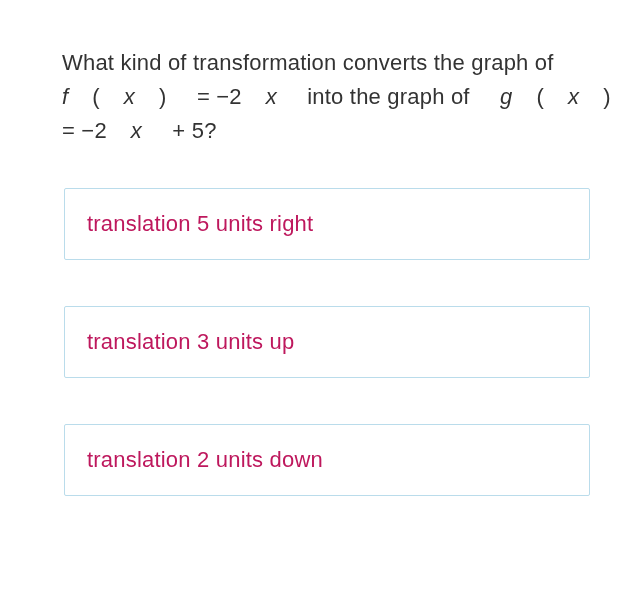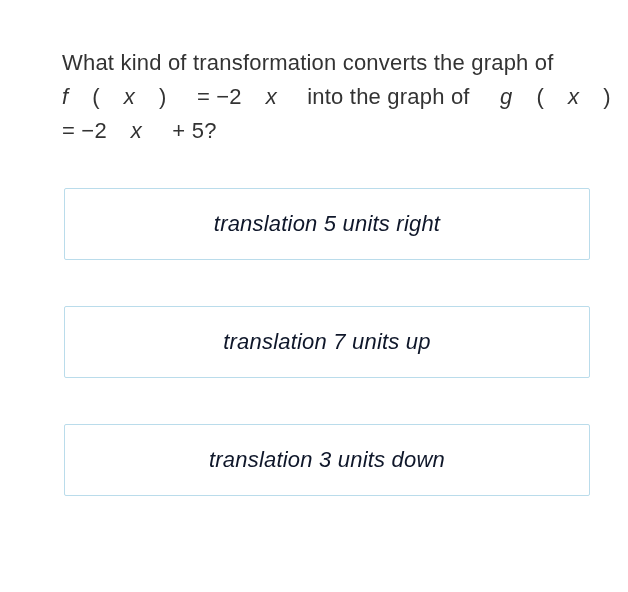--- a/index.html
+++ b/index.html
@@ -25,33 +25,32 @@
     flex-direction: column;
     gap: 22px;
     padding-left: 2px;
     padding-right: 24px;
   }
   .option {
     border: 1.5px solid #badceb;
     background: #ffffff;
     padding: 22px 22px;
     font-size: 22px;
-    color: #0f172a;
+    color: #be185d;
     cursor: pointer;
     border-radius: 2px;
-    text-align: center;
+    text-align: left;
     font-family: inherit;
     letter-spacing: 0.2px;
-    font-style: italic;
   }
 </style>
 </head>
 <body>
 
 <div class="question">
   <span>What kind of transformation converts the graph of </span><span class="fn">f</span><span>(</span><span class="var">x</span><span>)</span><span> = −2</span><span class="var">x</span><span> into the graph of </span><span class="fn">g</span><span>(</span><span class="var">x</span><span>)</span><span> = −2</span><span class="var">x</span><span> + 5?</span>
 </div>
 
 <div class="options">
   <button class="option">translation 5 units right</button>
-  <button class="option">translation 7 units up</button>
-  <button class="option">translation 3 units down</button>
+  <button class="option">translation 3 units up</button>
+  <button class="option">translation 2 units down</button>
 </div>
 
 </body></html>

